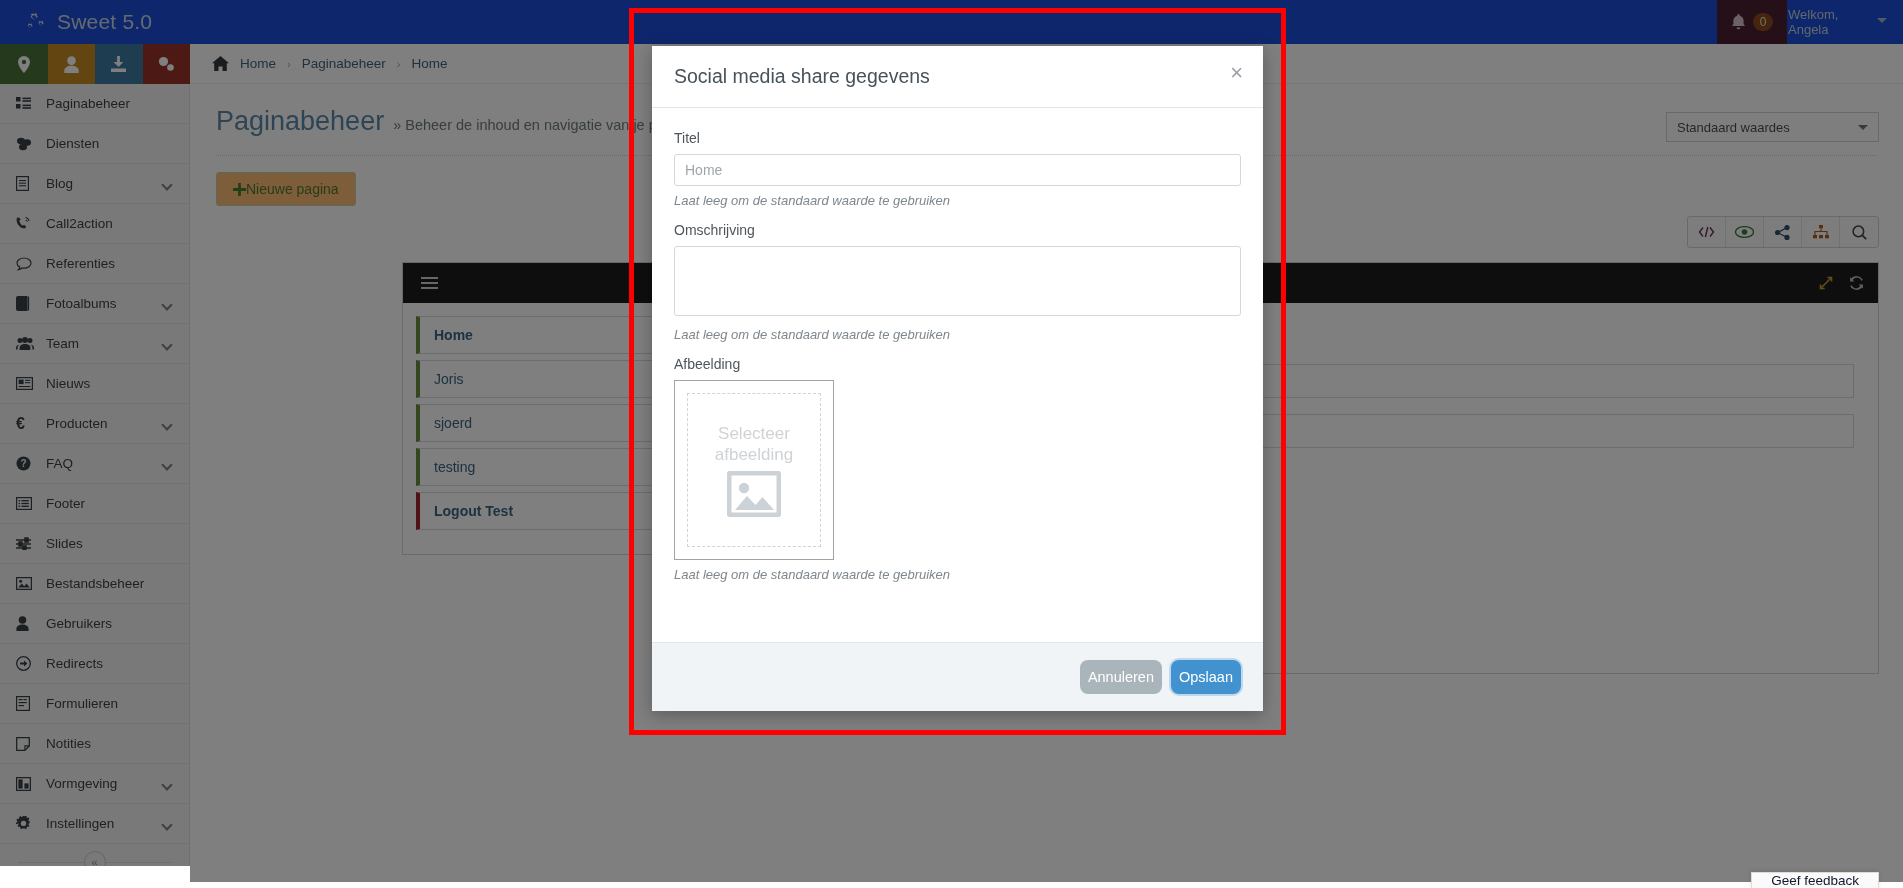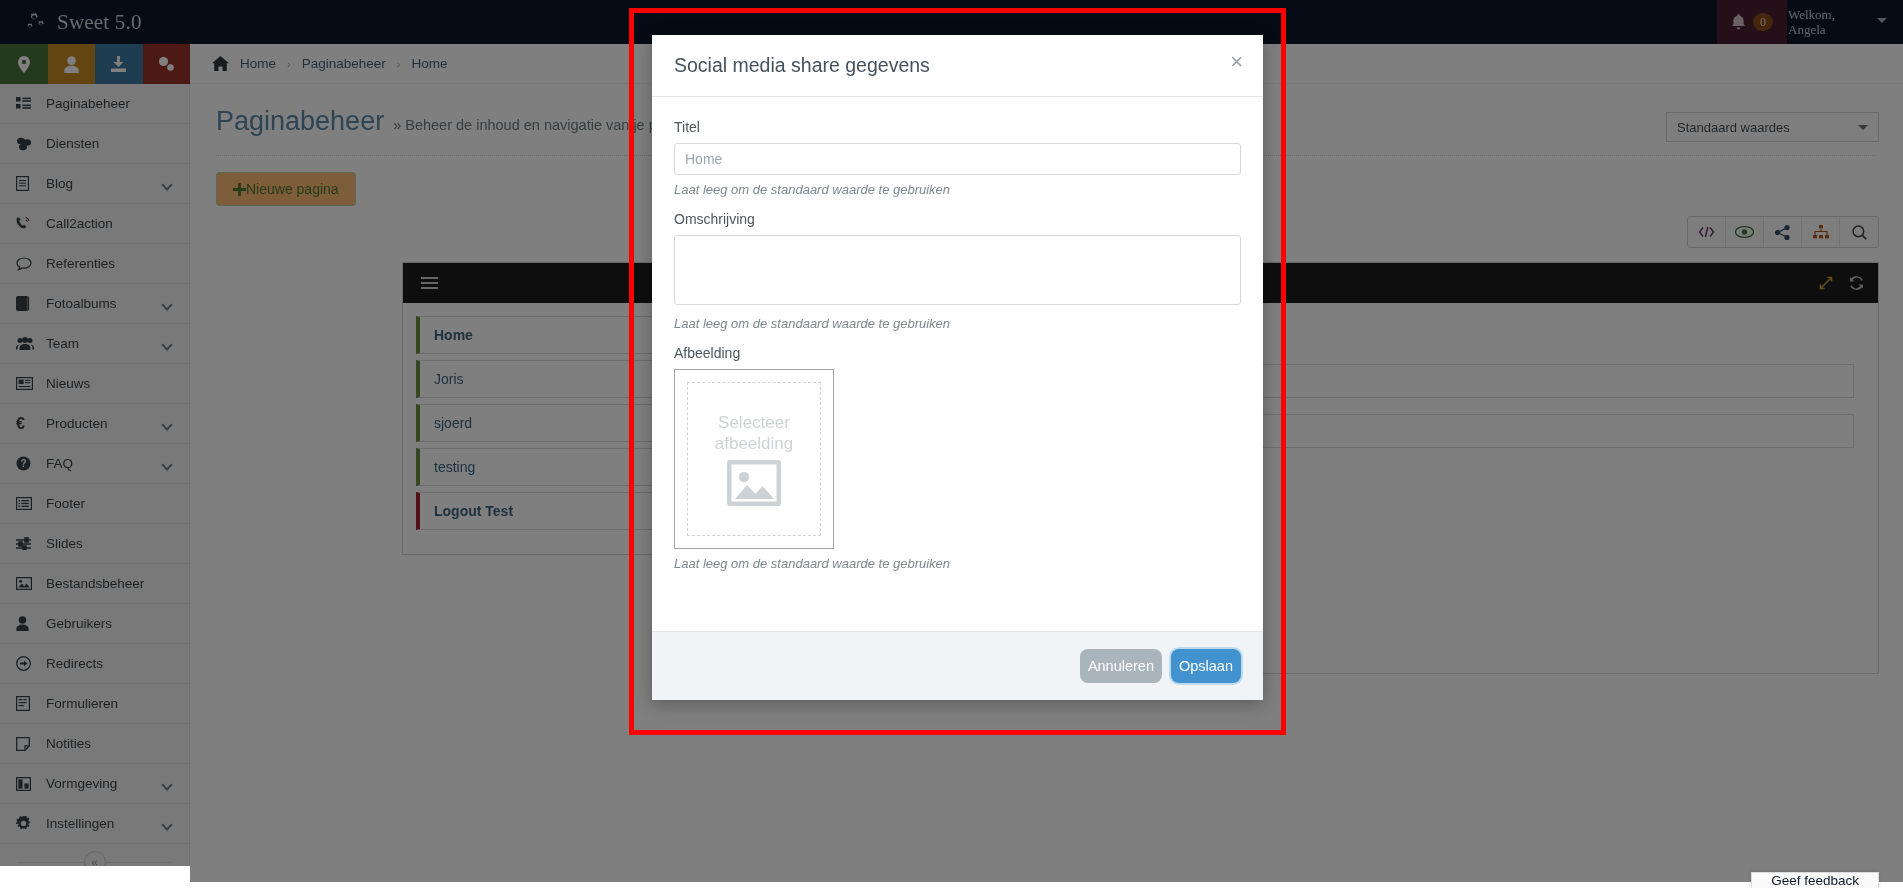--- a/index.html
+++ b/index.html
@@ -15,22 +15,22 @@
   .app-layer { position: absolute; inset: 0; }
   .dimmer {
     position: absolute; inset: 0;
     background: rgba(0,0,0,0.5);
     z-index: 50;
   }
 
   
   .topbar {
     position: absolute; top: 0; left: 0; right: 0; height: 44px;
-    background: #0f172a;
-    display: flex; align-items: stretch; font-family: Liberation Serif, serif;
+    background: #1d4ed8;
+    display: flex; align-items: stretch;
   }
   .brand {
     width: 190px; display: flex; align-items: center; gap: 9px;
     padding-left: 24px; color: #c9d6de; font-size: 21px; font-weight: 400;
     letter-spacing: .2px;
   }
   .brand .gear-stack { position: relative; width: 24px; height: 22px; display:inline-block; }
   .topbar-spacer { flex: 1; }
   .notif {
     width: 70px; background: #4a1f32; display: flex; align-items: center;
@@ -173,21 +173,21 @@
   }
   .rp-rows { padding: 18px 24px 0 24px; }
   .rp-field { height: 34px; border: 1px solid #d6dadd; margin-bottom: 16px; background: #fff; }
 
   
   .red-frame {
     position: absolute; left: 629px; top: 8px; width: 657px; height: 727px;
     border: 5px solid #ff0000; z-index: 100;
   }
   .modal {
-    position: absolute; left: 652px; top: 35px; width: 611px; height: 665px;
+    position: absolute; left: 652px; top: 46px; width: 611px; height: 665px;
     background: #fff; z-index: 101;
     box-shadow: 0 4px 16px rgba(0,0,0,.28);
   }
   .modal-header {
     height: 62px; display: flex; align-items: center; padding: 0 22px;
     border-bottom: 1px solid #e5e5e5; position: relative;
   }
   .modal-title { font-size: 19.5px; color: #45525c; font-weight: 400; }
   .modal-close {
     position: absolute; right: 20px; top: 16px; font-size: 22px; color: #9aa0a5;

